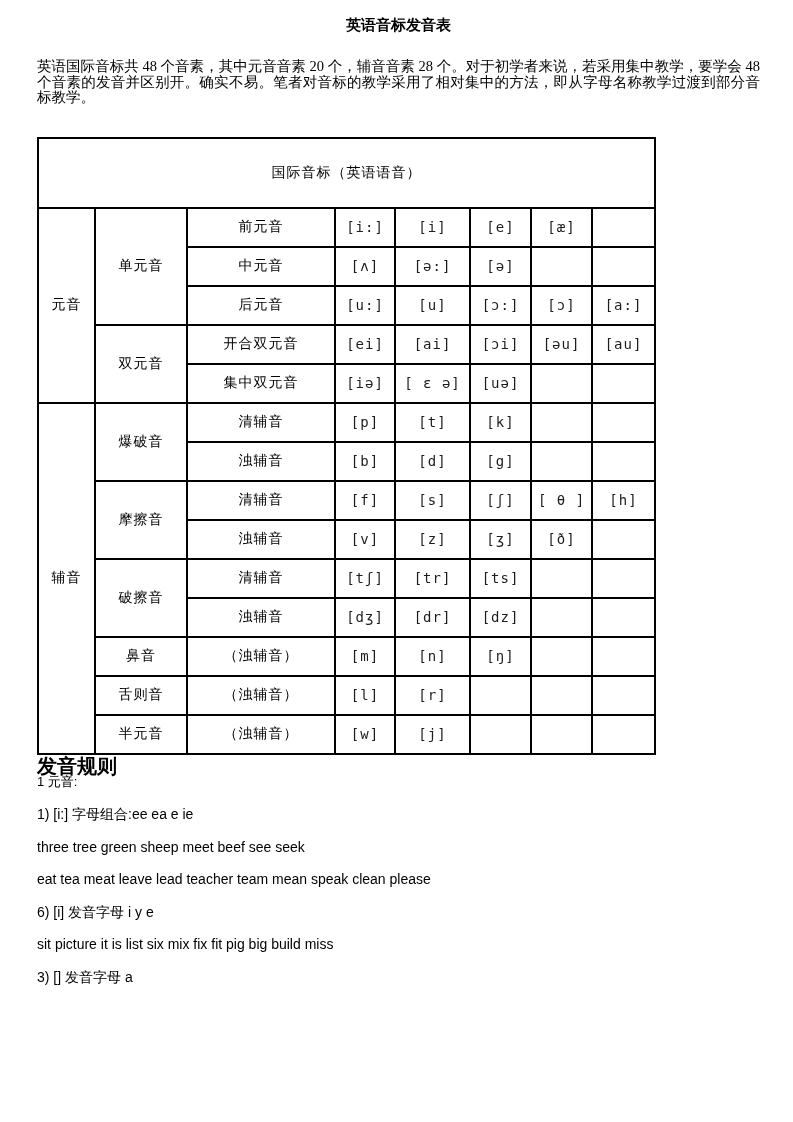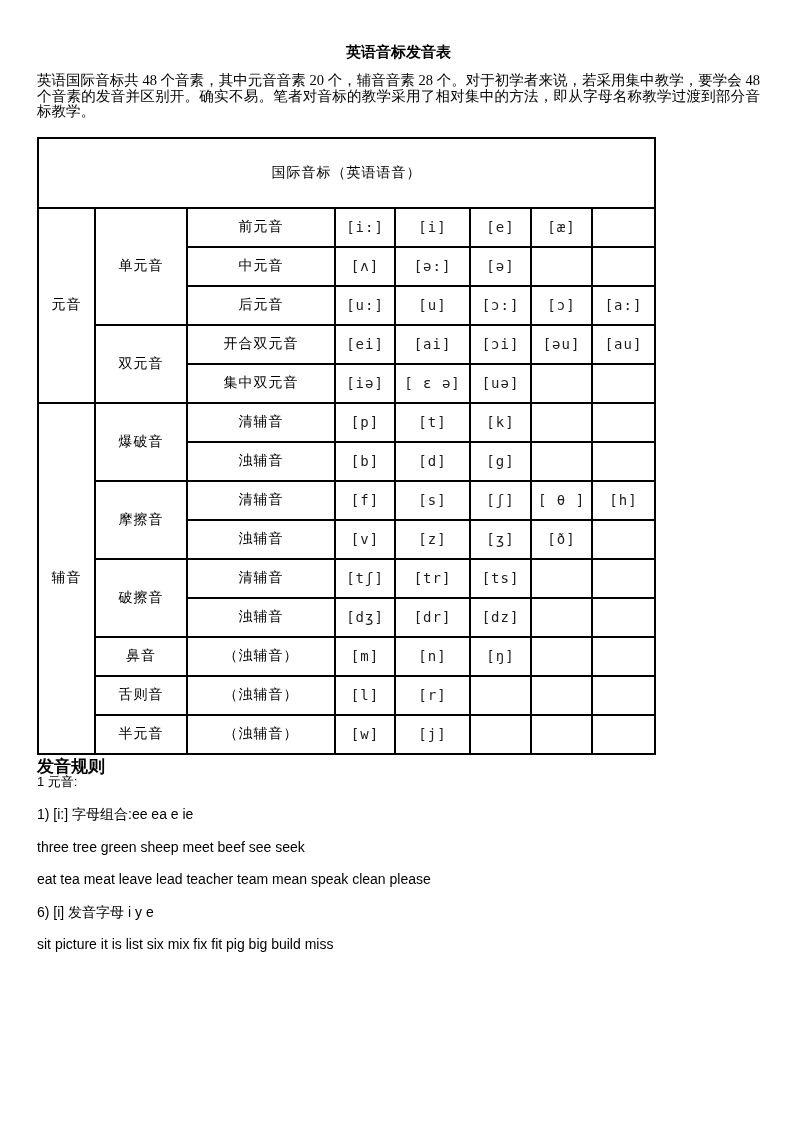--- a/index.html
+++ b/index.html
@@ -8,39 +8,39 @@
     background: #ffffff;
   }
   body {
     width: 793px;
     height: 1122px;
     overflow: hidden;
     color: #000000;
     font-family: "Liberation Serif", "DejaVu Serif", serif;
   }
   .page {
-    padding: 43px 33px 0 37px;
+    padding: 16px 33px 0 37px;
   }
   .doc-title {
     text-align: center;
     font-weight: bold;
     font-size: 15px;
     line-height: 18px;
   }
   .intro {
-    margin-top: 12px;
+    margin-top: 25px;
     font-size: 14.5px;
     line-height: 15.5px;
     text-align: justify;
   }
   table.ipa {
     border-collapse: collapse;
     table-layout: fixed;
     width: 617px;
-    margin-top: 17px;
+    margin-top: 31px;
   }
   table.ipa td {
     border: 2px solid #000000;
     text-align: center;
     vertical-align: middle;
     padding: 0;
     font-size: 14px;
     letter-spacing: 1px;
     overflow: hidden;
   }
@@ -56,21 +56,21 @@
     font-size: 13px;
     letter-spacing: 0.5px;
     color: #1d1d1d;
     white-space: pre;
   }
   .rules {
     font-family: "Liberation Sans", "DejaVu Sans", sans-serif;
   }
   .rules-heading {
     margin-top: 4px;
-    font-size: 17px;
+    font-size: 20px;
     line-height: 15px;
     font-weight: bold;
   }
   .rules-section-no {
     font-size: 13px;
     line-height: 16px;
   }
   .rule-line {
     font-size: 14px;
     line-height: 16px;
@@ -230,15 +230,16 @@
   </table>
 
   <div class="rules">
     <div class="rules-heading">发音规则</div>
     <div class="rules-section-no">1 元音:</div>
     <div class="rule-line">1) [i:] 字母组合:ee ea e ie</div>
     <div class="rule-line">three tree green sheep meet beef see seek</div>
     <div class="rule-line">eat tea meat leave lead teacher team mean speak clean please</div>
     <div class="rule-line">6) [i] 发音字母 i y e</div>
     <div class="rule-line">sit picture it is list six mix fix fit pig big build miss</div>
+    <div class="rule-line">3) [] 发音字母 a</div>
   </div>
 
 </div>
 
 </body></html>

